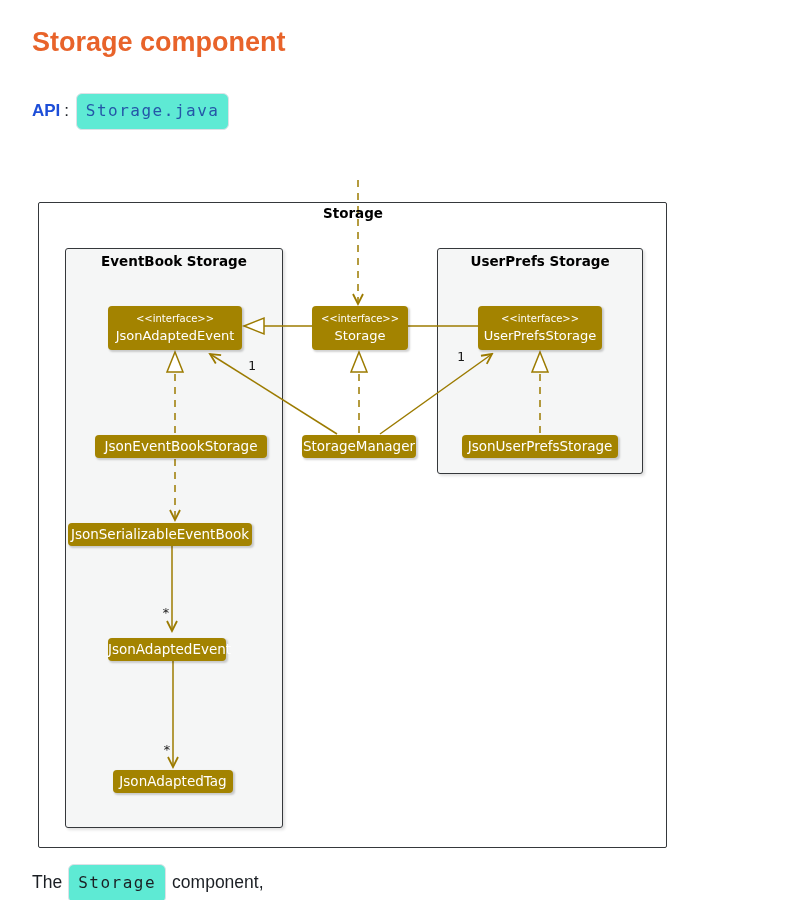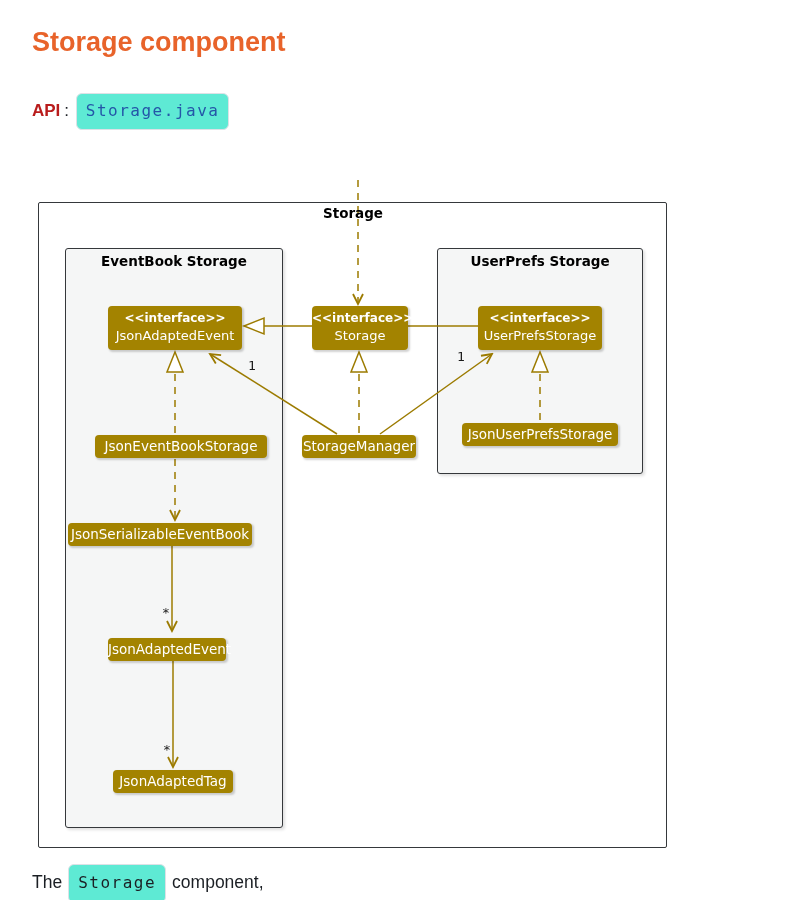--- a/index.html
+++ b/index.html
@@ -3,21 +3,21 @@
 <meta charset="utf-8">
 <style>
   html,body{margin:0;padding:0;background:#ffffff;width:809px;height:900px;overflow:hidden;
     font-family:"Liberation Sans",sans-serif;color:#1b1f24;}
   .page{position:relative;width:809px;height:900px;}
 
   .title{margin:28px 0 0 32px;font-size:27px;font-weight:600;line-height:1.08;
     color:var(--heading-orange,#e8632a);}
 
   .api-line{margin:36px 0 0 32px;font-size:17px;line-height:30px;}
-  .api-label{font-weight:bold;color:#b91c1c;}
+  .api-label{font-weight:bold;color:#1d4ed8;}
   .api-sep{margin:0 2px 0 4px;}
   .code-chip{display:inline-block;font-family:"DejaVu Sans Mono",monospace;font-size:16px;
     letter-spacing:1.5px;padding:2px 9px 3px;border:1px solid #dde1e6;border-radius:6px;
     background:#5eead4;vertical-align:middle;}
   .code-link{color:var(--link-blue,#2456a8);text-decoration:none;}
 
   .diagram{position:relative;margin:48px 0 0 0;width:809px;height:682px;
     font-family:"DejaVu Sans",sans-serif;}
   .frame{position:absolute;left:38px;top:24px;width:629px;height:646px;background:#ffffff;
     border:1.6px solid var(--border-dark,#35383b);border-radius:2px;box-sizing:border-box;}
@@ -32,21 +32,21 @@
   svg.connectors{position:absolute;left:0;top:0;}
   .edge{stroke:var(--edge-gold,#9c7b00);stroke-width:1.5;fill:none;}
   .dashed{stroke-dasharray:7,6;}
   .tri{fill:#ffffff;stroke:var(--edge-gold,#9c7b00);stroke-width:1.5;}
   .mk{fill:none;stroke:var(--edge-gold,#9c7b00);stroke-width:1.8;}
 
   .node{position:absolute;background:var(--node-fill,#a38300);color:#ffffff;text-align:center;
     border-radius:4px;box-sizing:border-box;white-space:nowrap;
     box-shadow:1.5px 1.5px 2px rgba(0,0,0,0.18);}
   .iface{padding-top:4px;}
-  .iface .stereo{font-size:12px;line-height:17px;font-weight:bold;}
+  .iface .stereo{font-size:10px;line-height:17px;}
   .iface .nname{font-size:13px;line-height:18px;}
   .cls{font-size:13.5px;line-height:23px;height:23px;}
 
   .mult{position:absolute;transform:translate(-50%,-50%);font-family:"DejaVu Sans Mono",monospace;
     font-size:13px;color:#1a1a1a;}
 
   .footer-line{margin:4px 0 0 32px;font-size:17.5px;line-height:32px;color:#1b1f24;}
   .footer-chip{color:#1b1f24;margin:0 6px;}
 </style>
 </head>
@@ -110,21 +110,21 @@
       <div class="stereo">&lt;&lt;interface&gt;&gt;</div>
       <div class="nname">Storage</div>
     </div>
     <div class="node iface" style="left:478px;top:128px;width:124px;height:44px;">
       <div class="stereo">&lt;&lt;interface&gt;&gt;</div>
       <div class="nname">UserPrefsStorage</div>
     </div>
 
     <div class="node cls" style="left:95px;top:257px;width:172px;">JsonEventBookStorage</div>
     <div class="node cls" style="left:302px;top:257px;width:114px;">StorageManager</div>
-    <div class="node cls" style="left:462px;top:245px;width:156px;">JsonUserPrefsStorage</div>
+    <div class="node cls" style="left:462px;top:257px;width:156px;">JsonUserPrefsStorage</div>
     <div class="node cls" style="left:68px;top:345px;width:184px;">JsonSerializableEventBook</div>
     <div class="node cls" style="left:108px;top:460px;width:118px;">JsonAdaptedEvent</div>
     <div class="node cls" style="left:113px;top:592px;width:120px;">JsonAdaptedTag</div>
 
     <div class="mult" style="left:252px;top:187px;">1</div>
     <div class="mult" style="left:461px;top:178px;">1</div>
     <div class="mult" style="left:166px;top:434px;">*</div>
     <div class="mult" style="left:167px;top:571px;">*</div>
   </div>
 

